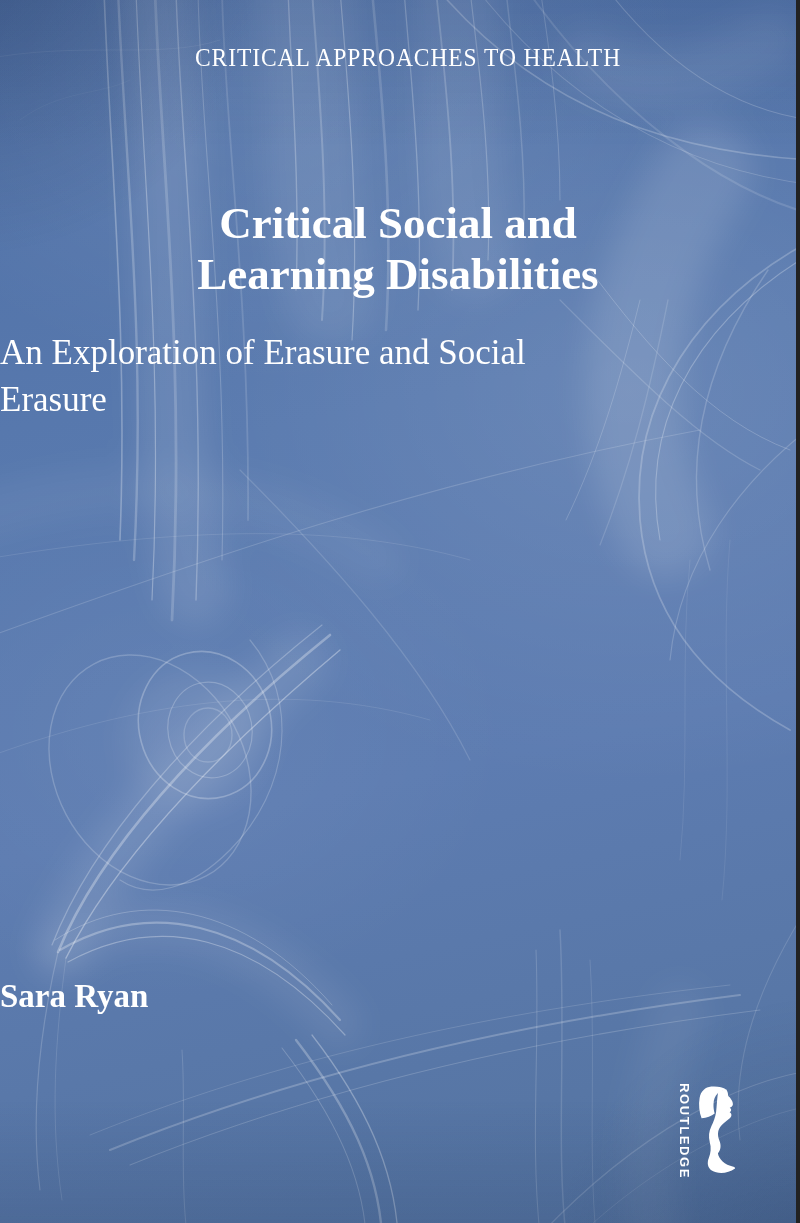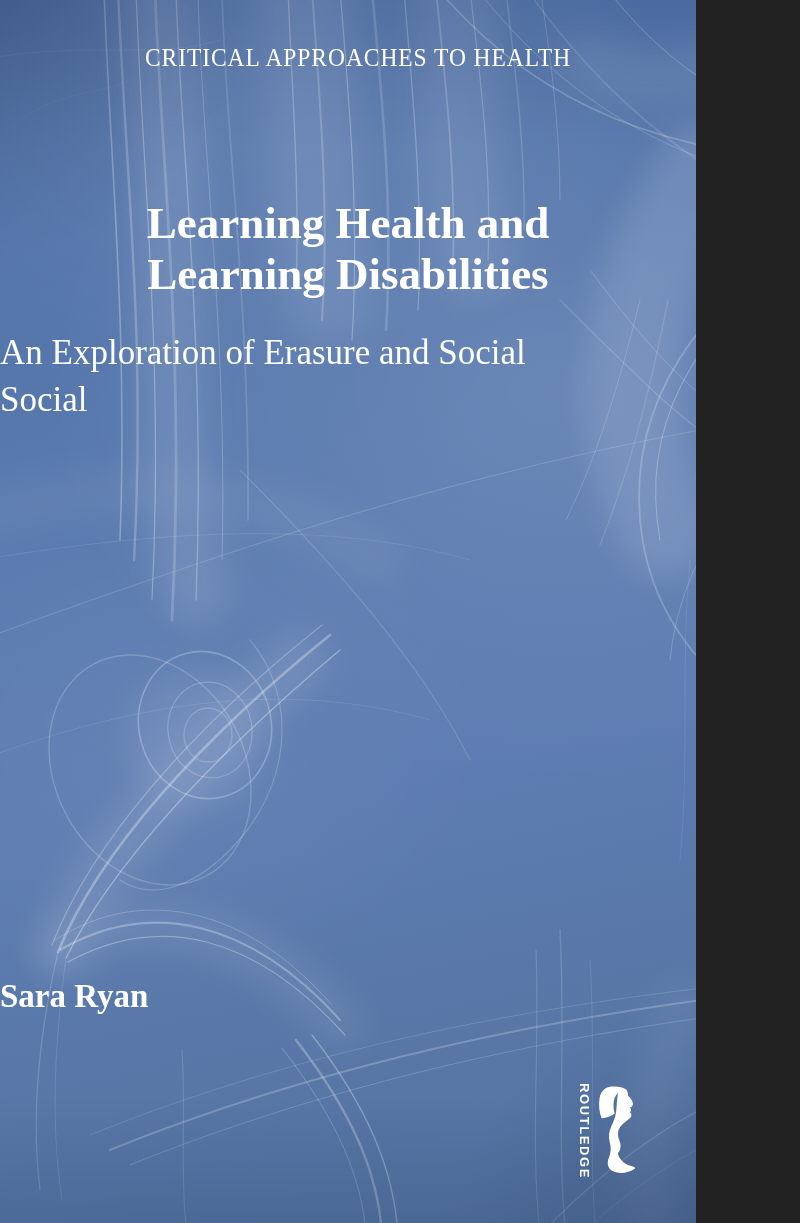--- a/index.html
+++ b/index.html
@@ -1,18 +1,18 @@
 <!DOCTYPE html>
 <html><head>
 <meta charset="utf-8">
 <style>
   html,body{margin:0;padding:0;background:#222;}
   .cover{
     position:relative;
-    width:696px;height:1223px;
+    width:796px;height:1223px;
     overflow:hidden;
     font-family:"Liberation Serif", serif;
     background:
       radial-gradient(ellipse 820px 640px at 79% 32%, rgba(255,255,255,0.10), rgba(255,255,255,0) 62%),
       radial-gradient(ellipse 700px 520px at 34% 6%, rgba(255,255,255,0.09), rgba(255,255,255,0) 60%),
       radial-gradient(ellipse 520px 420px at 22% 60%, rgba(255,255,255,0.05), rgba(255,255,255,0) 65%),
       linear-gradient(168deg,#4f70a6 0%, #5879ae 35%, #5d7cb1 62%, #54739f 100%);
   }
   .texture{position:absolute;left:0;top:0;z-index:1;}
   .vignette{
@@ -163,27 +163,27 @@
       <path d="M20,120 C60,90 100,95 130,80" stroke-width="0.7" opacity="0.08"></path>
     </g>
   </svg>
 
   <div class="vignette"></div>
 
   <div class="text-layer">
     <div class="series">CRITICAL APPROACHES TO HEALTH</div>
 
     <div class="title">
-      <div>Learning Health and</div>
+      <div>Critical Social and</div>
       <div>Learning Disabilities</div>
     </div>
 
     <div class="subtitle">
       <div>An Exploration of Erasure and Social</div>
-      <div>Social</div>
+      <div>Erasure</div>
     </div>
 
     <div class="author">Sara Ryan</div>
   </div>
 
   <div class="publisher">
     <div class="publisher-name">ROUTLEDGE</div>
     <svg class="r-mark" width="40" height="90" viewBox="0 0 40 92" aria-hidden="true">
       <g fill="#ffffff">
 

